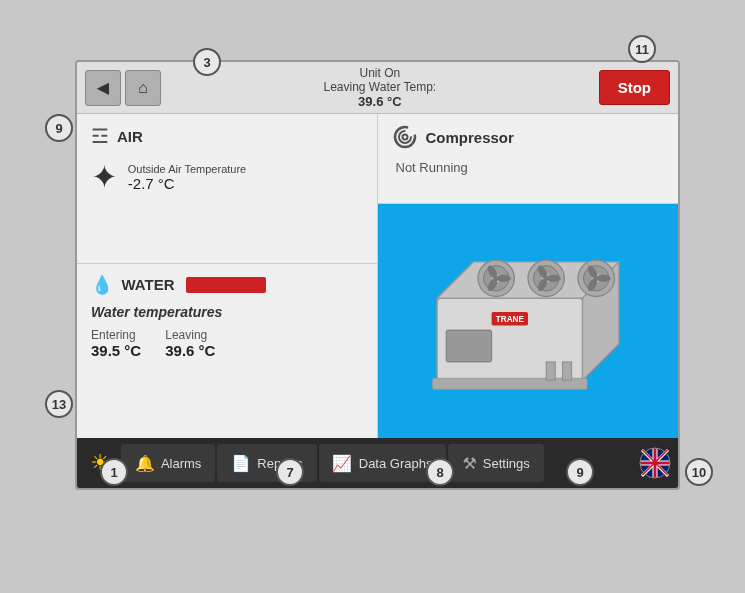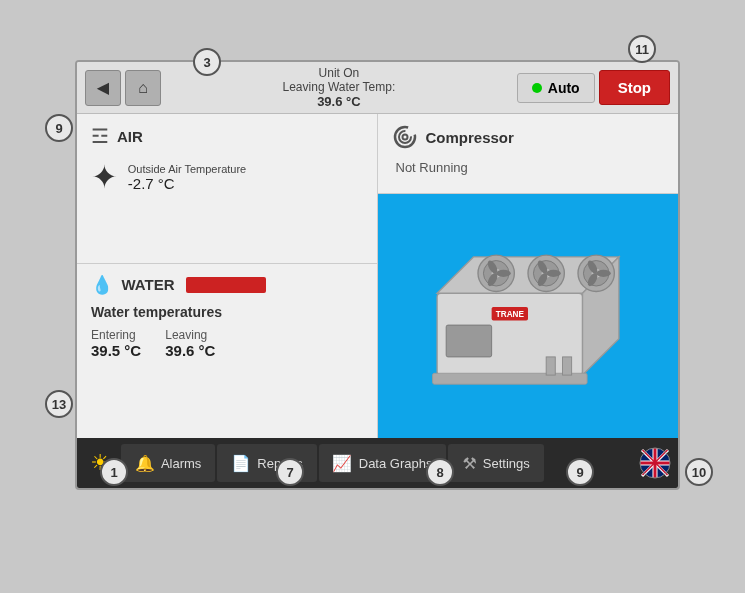--- a/index.html
+++ b/index.html
@@ -208,20 +208,21 @@
       background: #cc2222;
       border-radius: 2px;
       margin-left: 4px;
     }
 
     .water-temps-title {
       font-size: 14px;
       font-weight: bold;
       color: #333;
       margin-bottom: 8px;
+      font-style: italic;
     }
 
     .water-temps-row {
       display: flex;
       gap: 24px;
     }
 
     .water-temp-item label {
       font-size: 12px;
       color: #555;
@@ -232,21 +233,21 @@
       font-size: 15px;
       font-weight: bold;
       color: #222;
       text-align: center;
     }
 
     
     .compressor-panel {
       padding: 10px 14px;
       border-bottom: 1px solid #ccc;
-      height: 80px;
+      height: 90px;
     }
 
     .compressor-status {
       font-size: 13px;
       color: #555;
       margin-top: 4px;
       margin-left: 4px;
     }
 
     
@@ -347,24 +348,20 @@
 
 <div class="main-panel">
 
   <div class="header-bar">
     <div class="nav-btn">◀</div>
     <div class="nav-btn">⌂</div>
     <div class="header-status">
       <span class="unit-on">Unit On</span>
       <span style="font-size:12px;color:#444;">Leaving Water Temp:</span>
       <span class="leaving-temp">39.6 °C</span>
-    </div>
-    <div class="auto-btn">
-      <span class="auto-dot"></span>
-      <span>Auto</span>
     </div>
     <button class="stop-btn">Stop</button>
   </div>
 
   <div class="content-area">
 
     <div class="left-col">
 
       <div class="air-panel">
         <div class="panel-title">

